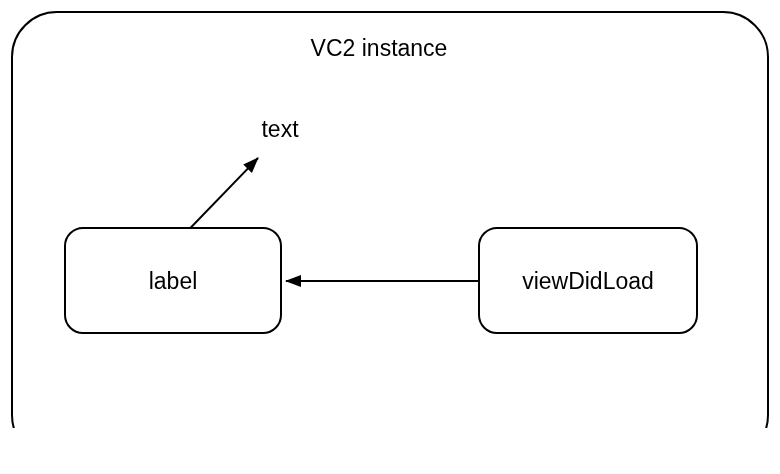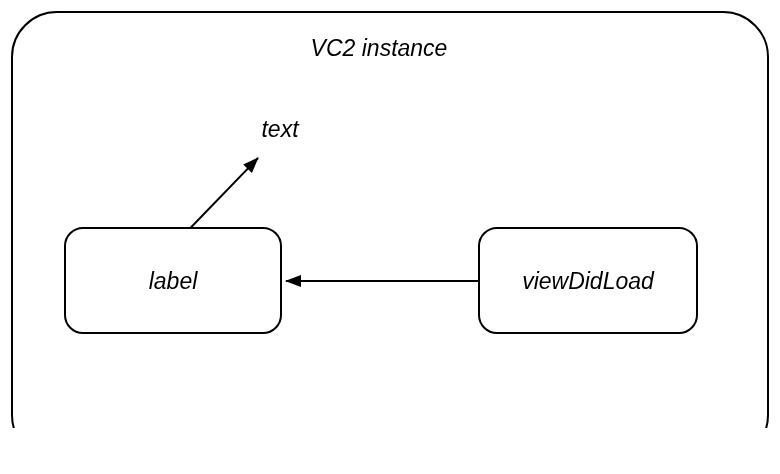--- a/index.html
+++ b/index.html
@@ -7,21 +7,20 @@
     padding: 0;
     background: #ffffff;
   }
   .canvas {
     position: relative;
     width: 780px;
     height: 428px;
     background: #ffffff;
     overflow: hidden;
     font-family: "Liberation Sans", sans-serif;
-    font-style: italic;
   }
   svg text {
     font-family: "Liberation Sans", sans-serif;
     fill: #000000;
   }
   .node-label, .container-label, .annotation-label {
     font-size: 23px;
   }
 </style>
 </head>

